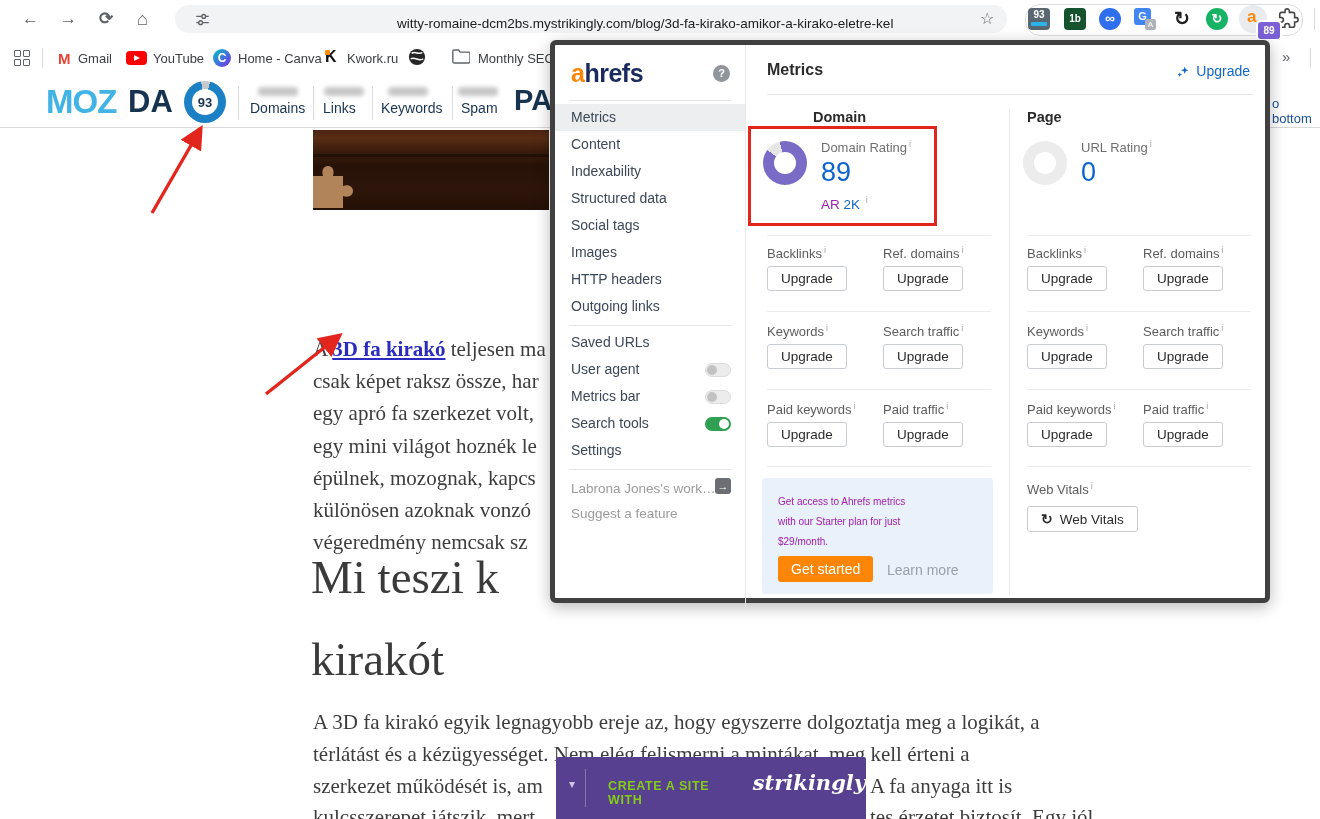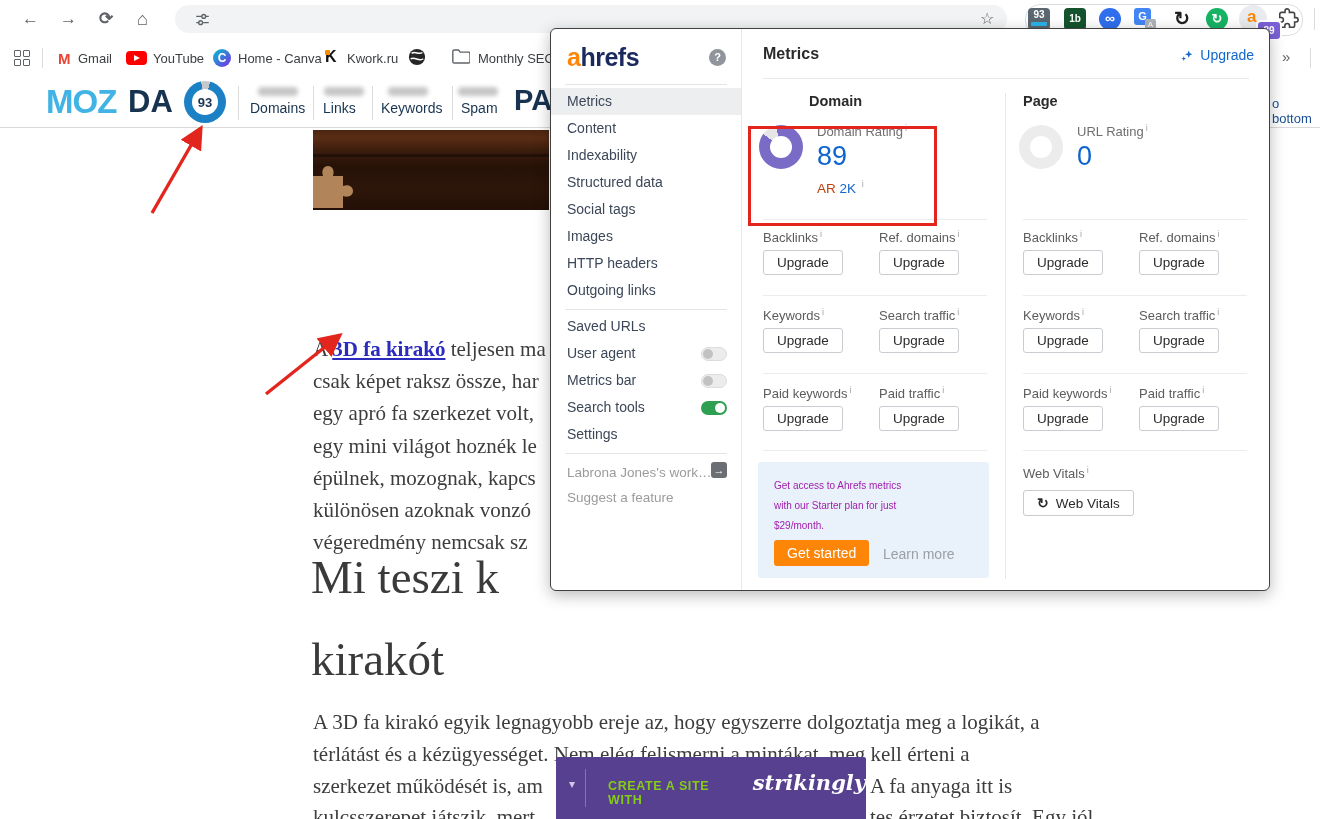--- a/index.html
+++ b/index.html
@@ -49,21 +49,21 @@
   .p2right{position:absolute;left:557px;top:0;}
   .banner{left:556px;top:757px;width:310px;height:70px;background:#56408f;border-radius:2px;z-index:5;
           display:flex;align-items:flex-start;}
   .banner-chevron{color:#cfc6e6;font-size:12px;margin:20px 10px 0 13px;}
   .banner-div{width:1px;height:38px;background:rgba(255,255,255,.28);margin-top:12px;}
   .banner-cta{color:#84cc16;font-size:12.5px;font-weight:bold;letter-spacing:.6px;margin:22px 0 0 22px;}
   .banner-brand{color:#fff;font-size:21px;font-weight:bold;font-style:italic;margin:13px 0 0 7px;
                 font-family:"DejaVu Serif",serif;}
 
   
-  .popup{left:550px;top:28px;width:720px;height:563px;background:#fff;border:1px solid #404040;
+  .popup{left:550px;top:40px;width:720px;height:563px;background:#fff;border:5px solid #404040;
          border-radius:6px;box-shadow:0 4px 16px rgba(0,0,0,.28);z-index:10;box-sizing:border-box;}
   .side{left:0;top:0;width:190px;height:561px;border-right:1px solid #e8e8e8;}
   .ah-logo{left:16px;top:14px;font-size:25px;font-weight:800;letter-spacing:-.5px;}
   .ah-a{color:#fd8608;}
   .ah-rest{color:#1b2a5e;}
   .helpc{left:158px;top:20px;width:17px;height:17px;border-radius:50%;background:#8f959b;color:#fff;
          font-size:11px;font-weight:bold;text-align:center;line-height:17px;}
   .sdiv{left:14px;width:162px;height:1px;background:#e4e4e4;}
   .nav-item{left:0;width:190px;height:27px;font-size:14px;color:#3c4758;line-height:27px;padding-left:16px;box-sizing:border-box;}
   .nav-sel{background:#eceef0;}
@@ -109,20 +109,21 @@
   <span class="abs navic" style="left:137px;font-size:18px;">⌂</span>
 
   <div class="abs omnibox">
     <svg class="abs" style="left:20px;top:7px;" width="15" height="15" viewBox="0 0 24 24">
       <g stroke="#5f6368" stroke-width="2.2" fill="none">
         <path d="M2 7h9M17.5 7H22M2 17h4.5M13 17h9"></path>
         <circle cx="14" cy="7" r="3"></circle>
           <circle cx="9" cy="17" r="3"></circle>
       </g>
     </svg>
+    <div class="abs url nw" style="max-width:730px;">witty-romaine-dcm2bs.mystrikingly.com/blog/3d-fa-kirako-amikor-a-kirako-eletre-kel</div>
   </div>
   <span class="abs star">☆</span>
 
   <div class="abs ext-pill"></div>
 
   <div class="abs ext ext-sq" style="left:1028px;background:#5b6770;line-height:13px;">
     <span>93</span>
     <div style="margin:1px 3px 0;height:4px;background:#2ab3e8;border-radius:1px;"></div>
   </div>
   <div class="abs ext ext-sq" style="left:1064px;background:#14532d;line-height:22px;">
@@ -314,21 +315,21 @@
   </div>
   <div class="abs hdr-div"></div>
 
   <div class="abs col-title" style="left:212px;top:64px;margin-left:46px;">Domain</div>
   <div class="abs donut" style="left:208px;top:96px;width:44px;height:44px;background:conic-gradient(from -14deg,#7a6bc6 0 89%,#e6e6e6 89% 100%);">
     <div class="donut-hole" style="left:11px;top:11px;width:22px;height:22px;"></div>
   </div>
   <div class="abs rating-label" style="left:266px;top:94px;"><span>Domain Rating</span><span class="sup-i">i</span></div>
   <div class="abs rating-val" style="left:266px;top:112px;">89</div>
   <div class="abs" style="left:266px;top:150px;font-size:13.5px;">
-    <span style="color:#c2410c;">AR</span>
+    <span style="color:#a21caf;">AR</span>
     <span style="color:#1266cc;">2K</span>
     <span class="sup-i">i</span>
   </div>
 
   <div class="abs rowdiv" style="left:212px;top:190px;"></div>
   <div class="abs cell-label" style="left:212px;top:200px;"><span>Backlinks</span><span class="sup-i">i</span></div>
   <div class="abs cell-label" style="left:328px;top:200px;"><span>Ref. domains</span><span class="sup-i">i</span></div>
   <span class="abs upg-btn" style="left:212px;top:221px;">Upgrade</span>
   <span class="abs upg-btn" style="left:328px;top:221px;">Upgrade</span>
 

